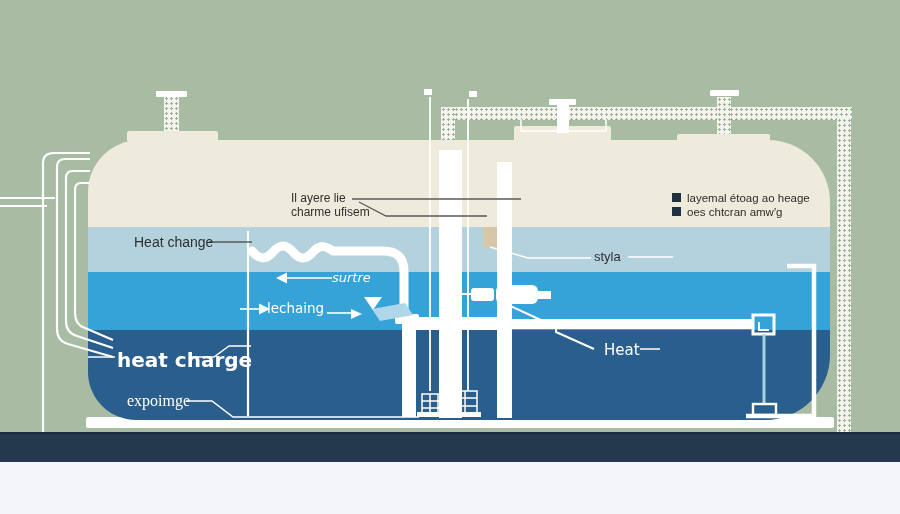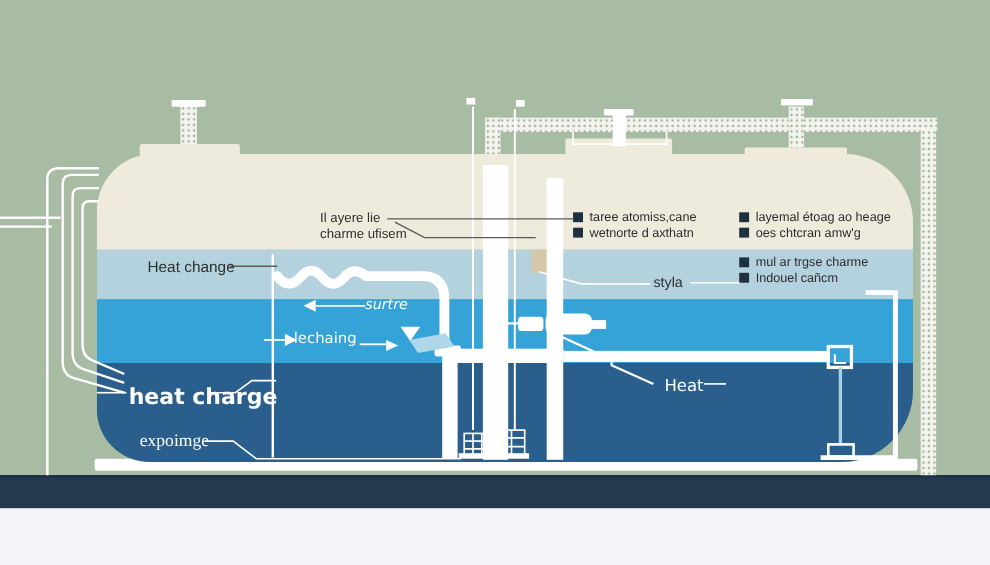--- a/index.html
+++ b/index.html
@@ -186,44 +186,24 @@
     <div>Il ayere lie</div>
     <div>charme ufisem</div>
   </div>
   <div class="lbl dark styla">styla</div>
   <div class="lbl white surtre">surtre</div>
   <div class="lbl white lechaing">lechaing</div>
   <div class="lbl white heat-charge">heat charge</div>
   <div class="lbl white expoimge">expoimge</div>
   <div class="lbl white heat">Heat</div>
 
-  <div class="legend lg1">
-    <div class="row">
-      <span class="sq"></span>
-      <span class="txt">taree atomiss,cane</span>
-    </div>
-    <div class="row">
-      <span class="sq"></span>
-      <span class="txt">wetnorte d axthatn</span>
-    </div>
-  </div>
   <div class="legend lg2">
     <div class="row">
       <span class="sq"></span>
       <span class="txt">layemal étoag ao heage</span>
     </div>
     <div class="row">
       <span class="sq"></span>
       <span class="txt">oes chtcran amw'g</span>
     </div>
   </div>
-  <div class="legend lg3">
-    <div class="row">
-      <span class="sq"></span>
-      <span class="txt">mul ar trgse charme</span>
-    </div>
-    <div class="row">
-      <span class="sq"></span>
-      <span class="txt">Indouel cañcm</span>
-    </div>
-  </div>
 
 </div>
 
 </body></html>

